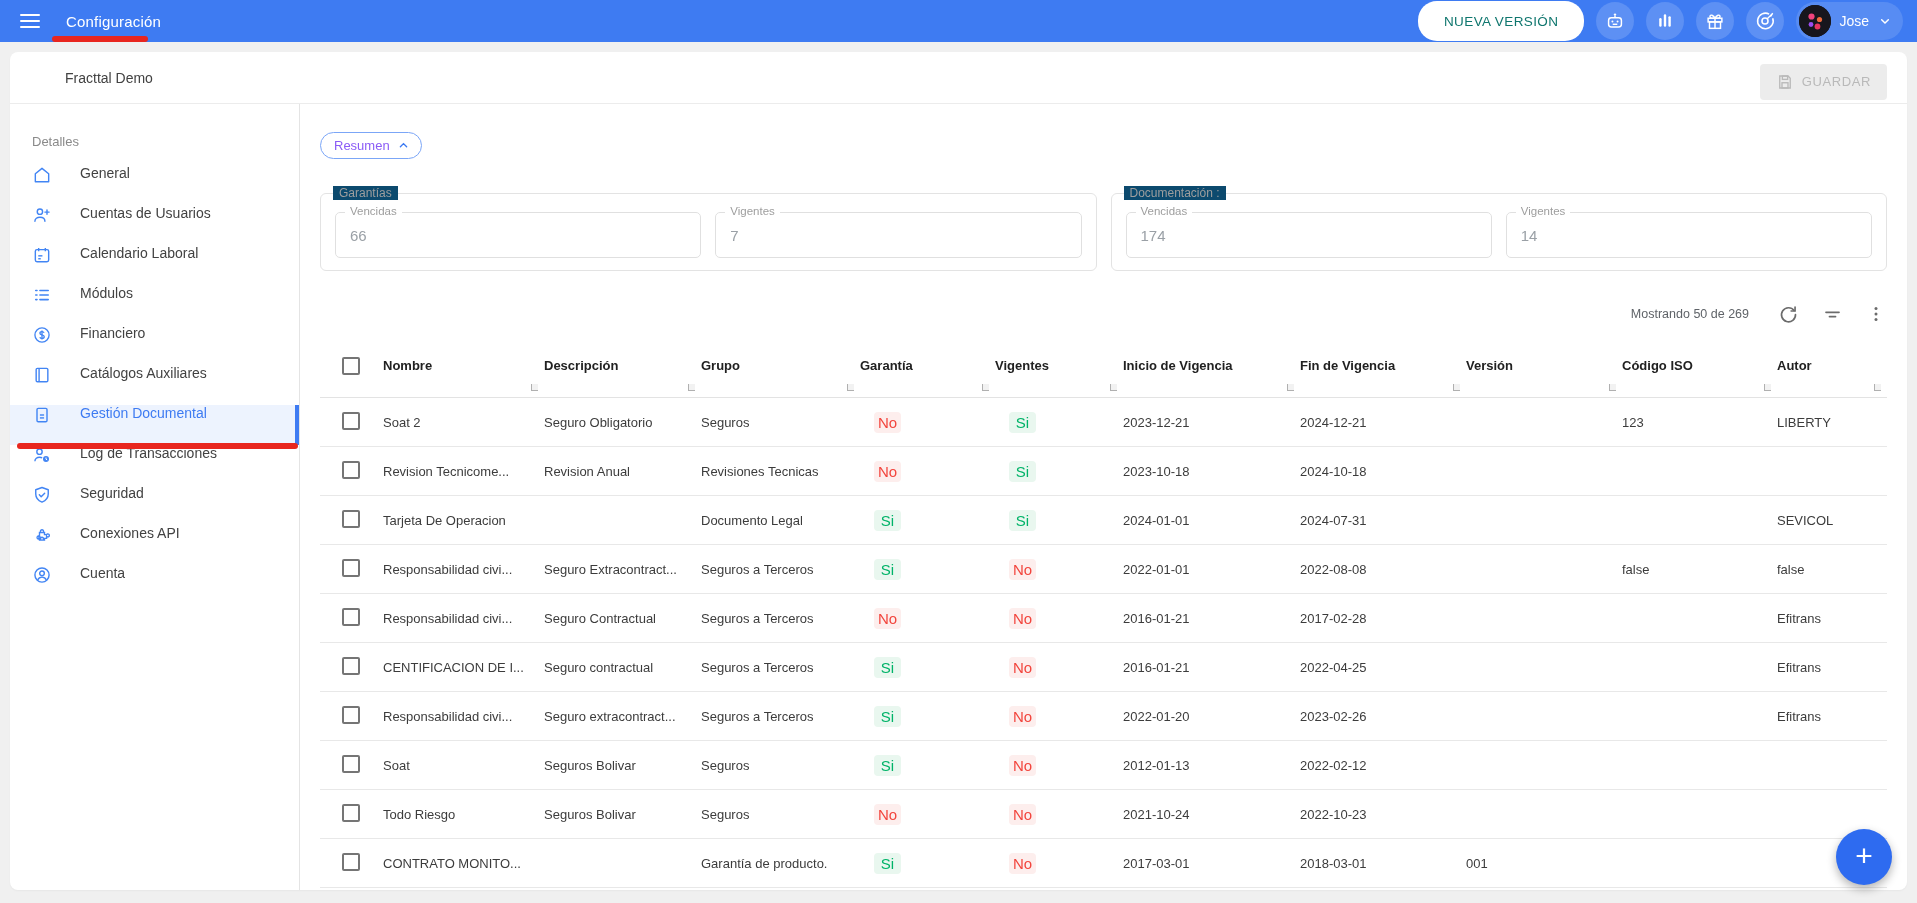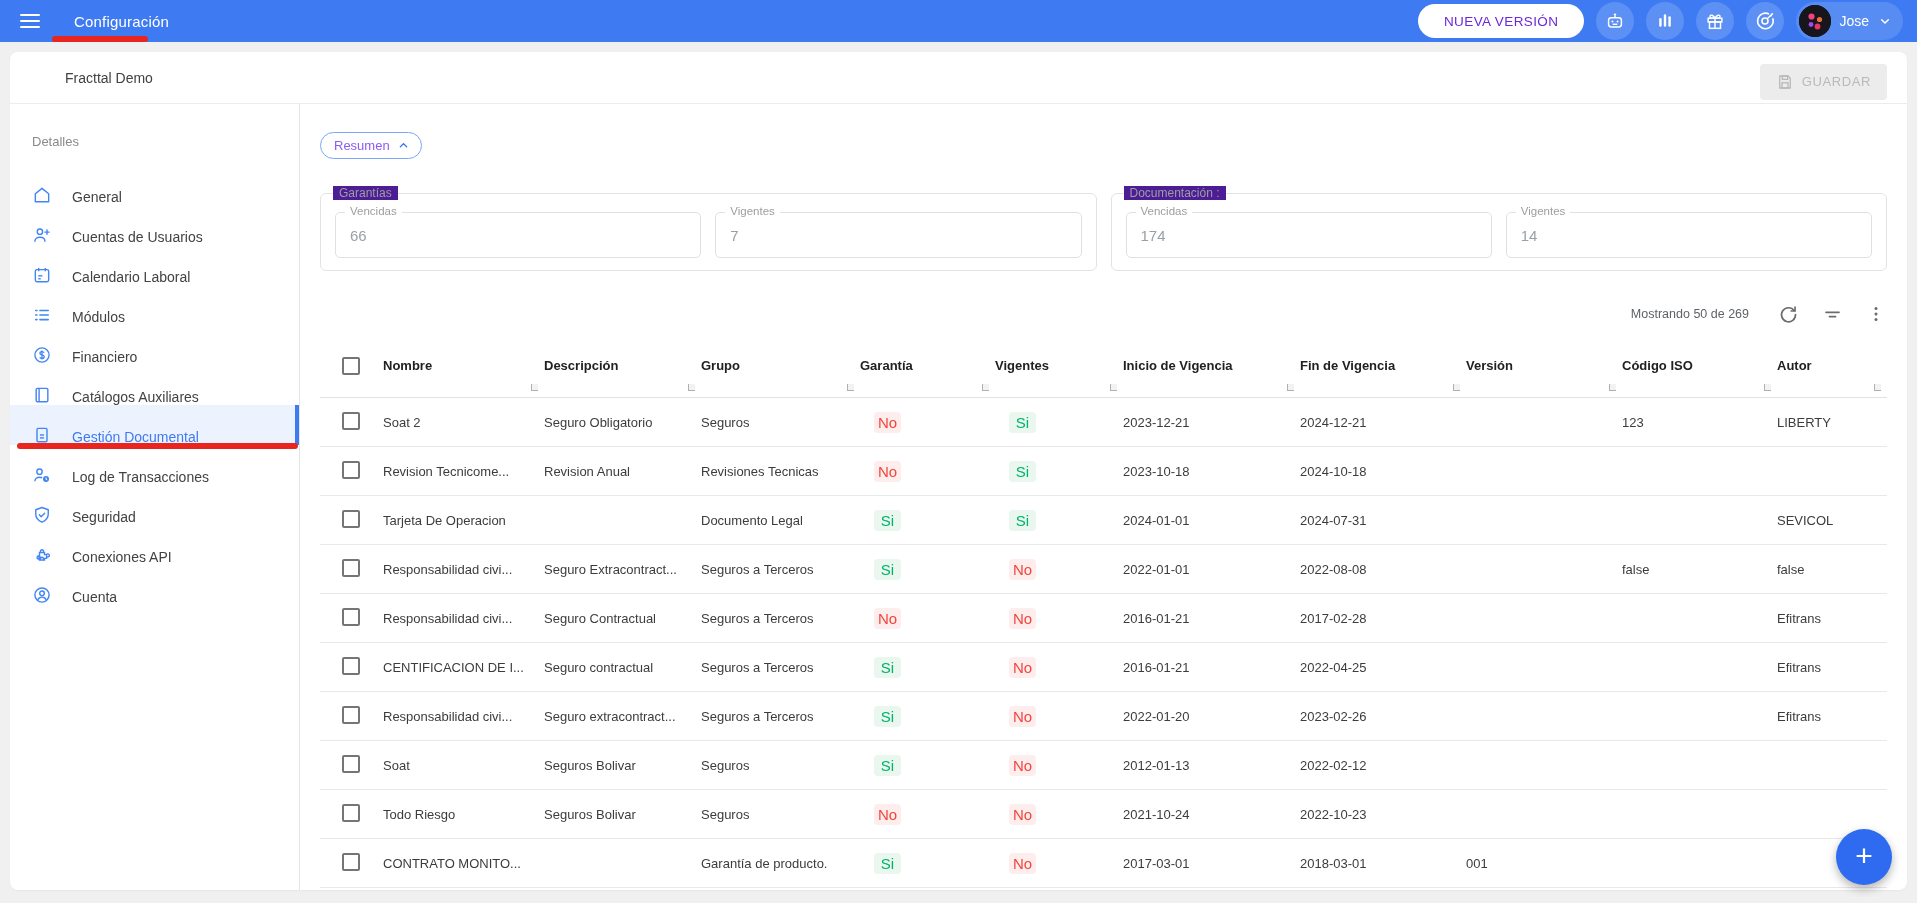--- a/index.html
+++ b/index.html
@@ -7,32 +7,32 @@
   body {
     width:1917px; height:903px; position:relative; overflow:hidden;
     background:#f0f0f0; font-family:"Liberation Sans", sans-serif;
     -webkit-font-smoothing:antialiased;
   }
 
   
   .topbar {
     position:absolute; top:0; left:0; right:0; height:42px;
     background:#3e7bf2; color:#fff; display:flex; align-items:center;
-    padding:4px 14px; z-index:20;gap:8px;
+    padding:4px 14px; z-index:20;
   }
   .hamburger { width:20px; height:14px; display:flex; flex-direction:column; justify-content:space-between; cursor:pointer; margin-left:6px; }
   .hamburger span { height:2.4px; background:#fff; border-radius:2px; }
   .topbar-title { margin-left:26px; font-size:15px; letter-spacing:.2px; }
   .title-underline {
     position:absolute; left:52px; top:36px; width:96px; height:6px;
     background:#e8261f; border-radius:3px; z-index:30;
   }
   .topbar-right { margin-left:auto; display:flex; align-items:center; gap:12px; }
   .pill-btn {
-    background:#fff; color:#6d28d9; height:34px; border-radius:19px;
+    background:#fff; color:#0f766e; height:40px; border-radius:19px;
     padding:0 26px; font-size:13.5px; display:flex; align-items:center;
     letter-spacing:.4px; cursor:pointer; border:none; font-family:inherit;
   }
   .cir-btn {
     width:38px; height:38px; border-radius:50%; background:rgba(255,255,255,.16);
     display:flex; align-items:center; justify-content:center; cursor:pointer;
   }
   .user-chip {
     display:flex; align-items:center; gap:8px; cursor:pointer;
     background:rgba(255,255,255,.13); border-radius:19px; padding:3px 10px 3px 3px; height:38px;
@@ -52,21 +52,21 @@
     margin-left:auto; background:#ececec; color:#b9b9b9; border:none; border-radius:4px;
     height:36px; padding:0 16px; font-size:13px; display:flex; align-items:center; gap:8px;
     letter-spacing:.6px; font-family:inherit;margin-top:8px;
   }
   .card-body { flex:1; display:flex; border-top:1px solid #ececec; min-height:0; }
 
   
   .sidebar { flex:0 0 290px; border-right:1px solid #e4e4e4; position:relative; }
   .sidebar-label { margin:30px 0 16px 22px; color:#8a8a8a; font-size:13px; }
   .nav-item {
-    display:flex; align-items:flex-end; height:40px; padding-left:22px; gap:20px;
+    display:flex; align-items:flex-start; height:40px; padding-left:22px; gap:28px;
     color:#424242; font-size:14px; cursor:pointer; position:relative;
   }
   .nav-item svg { width:20px; height:20px; flex:0 0 20px; }
   .nav-item.selected { background:#edf3fe; color:#3e7bf2; }
   .nav-item.selected::after {
     content:""; position:absolute; right:0; top:0; bottom:0; width:4px; background:#3e7bf2;
   }
   .nav-underline {
     position:absolute; left:7px; width:281px; bottom:-4px; height:6px;
     background:#e8261f; border-radius:3px; z-index:5;
@@ -79,21 +79,21 @@
     display:inline-flex; align-items:center; gap:6px; height:27px; padding:0 10px 0 13px;
     border:1px solid #7ba6f7; border-radius:14px; color:#8b5cf6; font-size:13px; cursor:pointer;
   }
 
   .fieldsets { display:flex; gap:14px; margin-top:34px; flex:0 0 auto; }
   .fieldset {
     flex:1; border:1px solid #e3e3e3; border-radius:6px; position:relative;
     padding:18px 14px 12px;
   }
   .fieldset-legend {
-    position:absolute; top:-8px; left:12px; background:#4c1d95; padding:0 6px;
+    position:absolute; top:-8px; left:12px; background:#0c4a6e; padding:0 6px;
     font-size:12px; color:#9e9e9e; white-space:nowrap;
   }
   .fields { display:flex; gap:14px;justify-content:space-between; }
   .field {
     flex:1; border:1px solid #e0e0e0; border-radius:5px; height:46px; position:relative;
     display:flex; align-items:center; padding:0 14px; color:#9aa0a6; font-size:15px;
   }
   .field-label {
     position:absolute; top:-8px; left:9px; background:#fff; padding:0 5px;
     font-size:11.5px; color:#9e9e9e;

